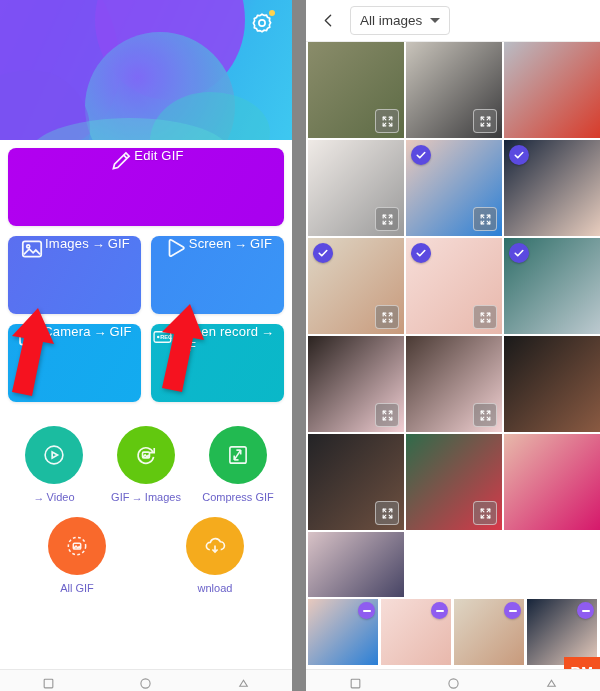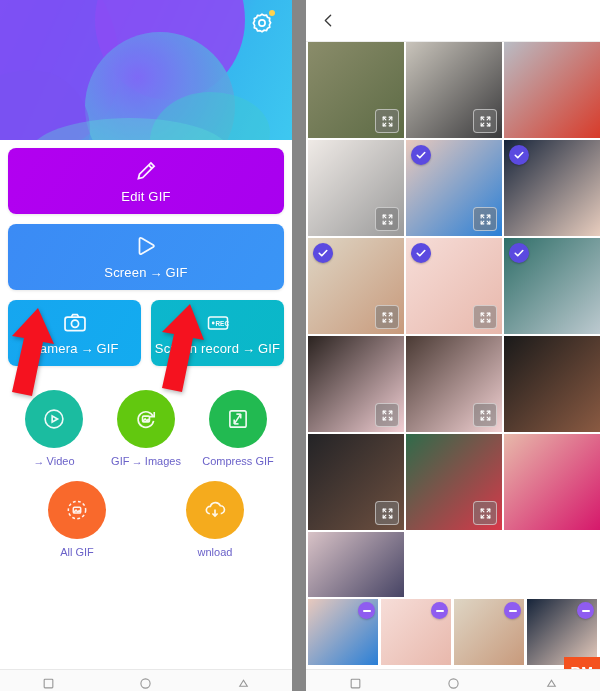--- a/index.html
+++ b/index.html
@@ -41,22 +41,22 @@
     -webkit-background-clip:text;background-clip:text;
   }
   .gear{
     position:absolute;right:18px;top:11px;width:24px;height:24px;cursor:pointer;
   }
   .gear .dot{position:absolute;right:-1px;top:-1px;width:6px;height:6px;border-radius:50%;background:#ffd24d;}
 
   .tiles{padding:8px 8px 0 8px;}
   .tile-row{display:flex;gap:10px;margin-bottom:10px;}
   .tile{
-    flex:1;height:66px;border-radius:8px;position:relative;
-    display:flex;flex-direction:column;align-items:center;justify-content:center;
+    flex:1;height:78px;border-radius:8px;position:relative;
+    display:flex;flex-direction:row;justify-content:center;
     color:#fff;cursor:pointer;box-shadow:0 1px 3px rgba(0,0,0,.10);
   }
   .tile .ticon{width:26px;height:26px;margin-bottom:5px;opacity:.95;}
   .tile .tlabel{font-size:13px;font-weight:400;letter-spacing:.2px;text-shadow:0 1px 1px rgba(0,0,0,.08);}
   .t-edit{background:linear-gradient(120deg,#b200f0,#a800ef);}
   .t-quick{background:linear-gradient(120deg,#8a4cf2,#7b49f3);}
   .t-img{background:linear-gradient(120deg,#5b6ff0,#4f7cf4);}
   .t-vid{background:linear-gradient(120deg,#3b8bf5,#3a95f6);}
   .t-cam{background:linear-gradient(120deg,#16a6f0,#13abef);}
   .t-rec{background:linear-gradient(120deg,#0cb6cd,#0ab8c8);}
@@ -175,20 +175,28 @@
       <div class="tile-row">
         <div class="tile t-edit">
           <svg class="ticon" viewBox="0 0 24 24" fill="none" stroke="#ffffff" stroke-width="1.6">
             <path d="M16.5 4.5l3 3L9 18l-4 1 1-4z"></path>
               <path d="M14.5 6.5l3 3"></path>
           </svg>
           <span class="tlabel">Edit GIF</span>
         </div>
       </div>
       <div class="tile-row">
+        <div class="tile t-img">
+          <svg class="ticon" viewBox="0 0 24 24" fill="none" stroke="#ffffff" stroke-width="1.6">
+            <rect x="3.5" y="5" width="17" height="14" rx="2"></rect>
+            <circle cx="8.5" cy="9.6" r="1.4"></circle>
+            <path d="M4.5 17l5-5 3.5 3.5 2.5-2.5 4 4"></path>
+          </svg>
+          <span class="tlabel">Images → GIF</span>
+        </div>
         <div class="tile t-vid">
           <svg class="ticon" viewBox="0 0 24 24" fill="none" stroke="#ffffff" stroke-width="1.6">
             <path d="M6 4.8c0-1 .9-1.5 1.7-1l11 6.3c.8.5.8 1.5 0 2l-11 6.3c-.8.5-1.7 0-1.7-1z"></path>
           </svg>
           <span class="tlabel">Screen → GIF</span>
         </div>
       </div>
       <div class="tile-row">
         <div class="tile t-cam">
           <svg class="ticon" viewBox="0 0 24 24" fill="none" stroke="#ffffff" stroke-width="1.6">
@@ -296,20 +304,24 @@
   <div class="divider"></div>
 
   <div class="right-pane">
 
     <div class="gallery-header">
       <div class="back-btn">
         <svg width="17" height="17" viewBox="0 0 24 24" fill="none" stroke="#3a3a3a" stroke-width="1.9" stroke-linecap="round" stroke-linejoin="round">
             <path d="M15 4.5L7.5 12 15 19.5"></path>
           </svg>
       </div>
+      <div class="album-select">
+        <span class="al-text">All images</span>
+        <span class="caret"></span>
+      </div>
     </div>
 
     <div class="grid" id="image-grid">
         <div class="cell">
           <div class="ph" style="background: linear-gradient(135deg, rgb(138, 140, 106) 0%, rgb(93, 107, 69) 100%);"></div>
           <div class="expand">
             <svg viewBox="0 0 24 24" fill="none" stroke="#ffffff" stroke-width="2.1" stroke-linecap="round" stroke-linejoin="round">
               <path d="M4 9V4h5"></path>
               <path d="M20 9V4h-5"></path>
               <path d="M4 15v5h5"></path>

